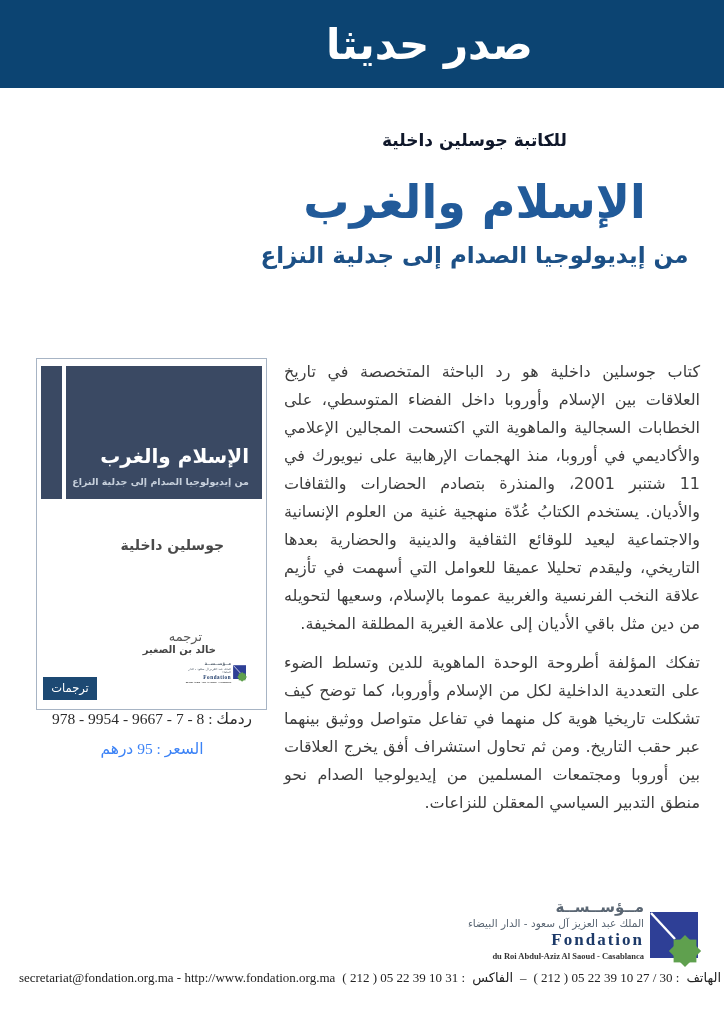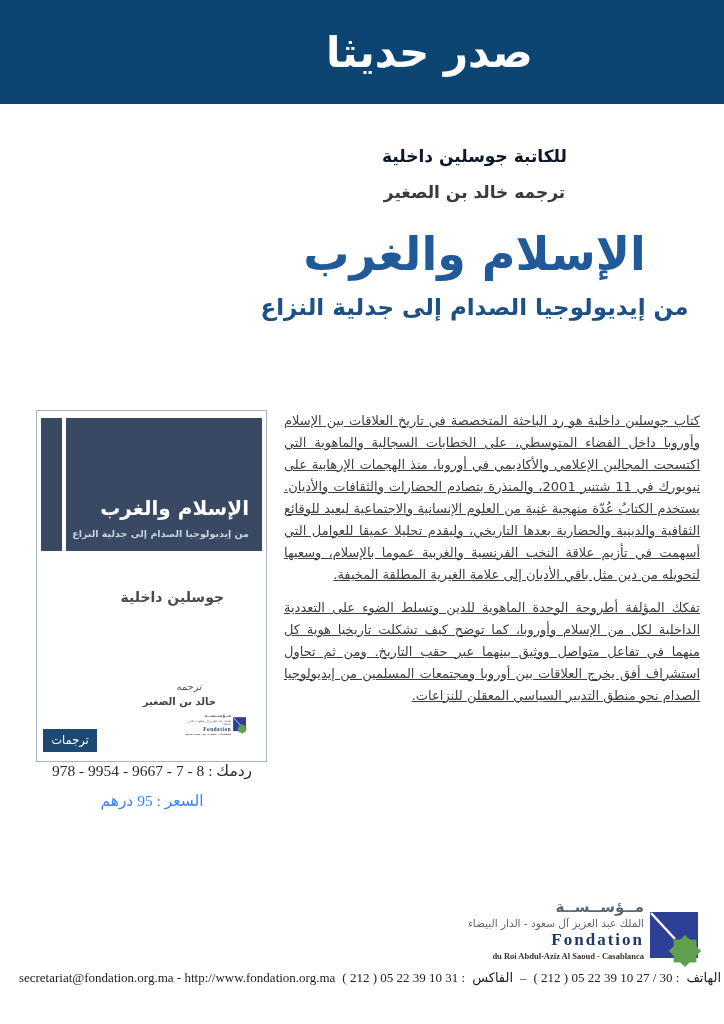--- a/index.html
+++ b/index.html
@@ -4,21 +4,21 @@
 <style>
   * { margin:0; padding:0; box-sizing:border-box; }
   html,body { width:724px; height:1024px; }
   body {
     position:relative; background:#ffffff; overflow:hidden;
     font-family:"DejaVu Sans", sans-serif; color:#3e3e3e;
   }
 
   
   .banner {
-    height:104px; background:#0c4472;
+    height:88px; background:#0c4472;
     display:flex; align-items:center; justify-content:center;
     padding-left:135px;
   }
   .banner-title { color:#ffffff; font-size:42px; font-weight:bold; }
 
   
   .header-block { padding-left:225px; text-align:center; direction:rtl; }
   .author-line  { margin-top:42px; font-size:17px; font-weight:bold; color:#0f172a; }
   .translator-line { margin-top:16px; font-size:17px; font-weight:bold; color:#3a3a3a; }
   .book-title   { margin-top:24px; font-size:46px; line-height:1.25; font-weight:bold; color:#215a99; }
@@ -45,21 +45,21 @@
   .cover-subtitle {
     position:absolute; right:13px; top:110px;
     color:#c7d0dc; font-size:9.5px; font-weight:bold; direction:rtl;
   }
   .cover-author {
     position:absolute; right:42px; top:178px;
     font-size:14px; font-weight:bold; color:#4a4a4a; direction:rtl;
   }
   .cover-translator-label {
     position:absolute; right:64px; top:270px;
-    font-size:10px; color:#555; direction:rtl;
+    font-size:13px; color:#555; direction:rtl;
   }
   .cover-translator-name {
     position:absolute; right:50px; top:285px;
     font-size:10px; font-weight:bold; color:#444; direction:rtl;
   }
   .series-badge {
     position:absolute; left:6px; top:318px; width:54px; height:23px;
     background:#1d4973; color:#ffffff; font-size:11.5px;
     display:flex; align-items:center; justify-content:center; direction:rtl;
   }
@@ -76,21 +76,21 @@
   .price-line {
     margin-top:12px; text-align:center; direction:rtl;
     font-family:"Liberation Serif","DejaVu Sans", serif;
     font-size:15.5px; color:#3b82f6;
   }
 
   
   .text-col { flex:1; margin-right:0; margin-left:0; padding-left:16px; }
   .body-par {
     direction:rtl; text-align:justify;
-    font-size:13px; line-height:22px; color:#3e3e3e;text-decoration:underline;
+    font-size:16px; line-height:28px; color:#3e3e3e;
   }
   .body-par + .body-par { margin-top:11px; }
 
   
   .foundation-logo {
     position:absolute; top:898px; right:26px;
     display:flex; align-items:flex-start;
   }
   .logo-text { text-align:right; margin-right:6px; }
   .logo-arabic-name { font-size:15px; font-weight:bold; color:#5a6673; direction:rtl; }
@@ -117,21 +117,20 @@
 </style>
 </head>
 <body>
 
 <div class="banner">
   <div class="banner-title">صدر حديثا</div>
 </div>
 
 <div class="header-block">
   <div class="author-line">للكاتبة جوسلين داخلية</div>
-  <div class="translator-line">ترجمه خالد بن الصغير</div>
   <div class="book-title">الإسلام والغرب</div>
   <div class="book-subtitle">من إيديولوجيا الصدام إلى جدلية النزاع</div>
 </div>
 
 <div class="content">
 
   <div class="left-col">
     <div class="book-cover">
       <div class="cover-block">
         <div class="cover-spine-line"></div>

